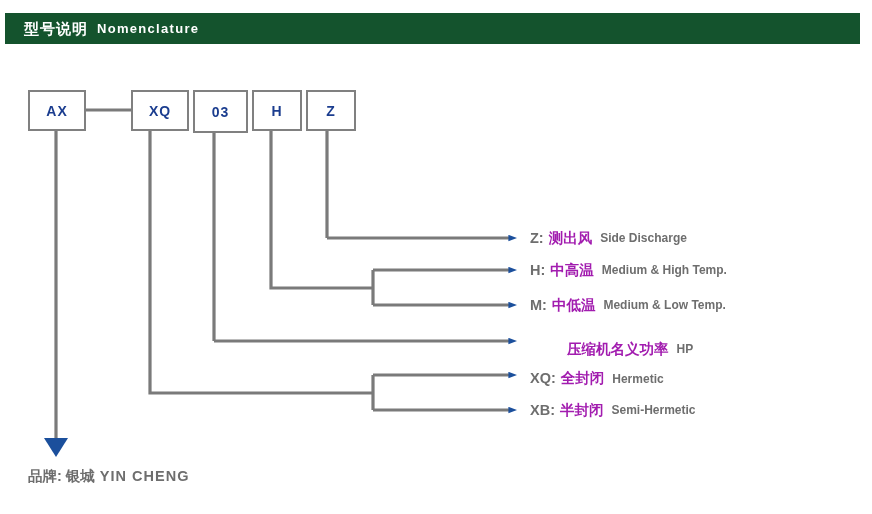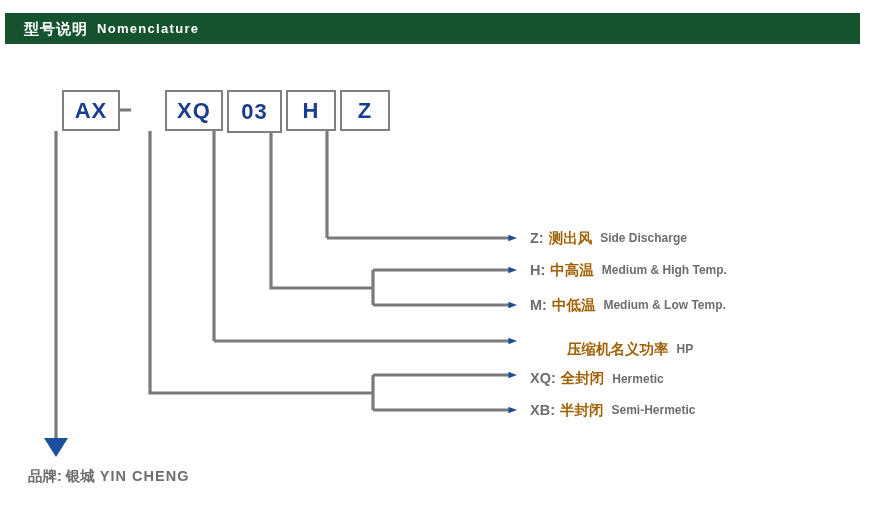--- a/index.html
+++ b/index.html
@@ -57,46 +57,45 @@
     height: 514px;
   }
 
   
   .code-box {
     position: absolute;
     box-sizing: border-box;
     border: 2px solid #808080;
     background: #ffffff;
     color: #1b3d8f;
-    font-size: 22px;
+    font-size: 14px;
     font-weight: bold;
     display: flex;
     align-items: center;
     justify-content: center;
     letter-spacing: 1px;
-    margin-left: 34px;
   }
 
   
   .legend-row {
     position: absolute;
     left: 530px;
     height: 20px;
     display: flex;
     align-items: center;
     white-space: nowrap;
     line-height: 1;
   }
   .legend-key {
     color: #6e6e6e;
     font-size: 14.5px;
     font-weight: bold;
   }
   .legend-cn {
-    color: #a16207;
+    color: #a21caf;
     font-size: 14.5px;
     font-weight: bold;
     margin-left: 5px;
   }
   .legend-en {
     color: #6e6e6e;
     font-size: 12px;
     font-weight: bold;
     margin-left: 8px;
   }

